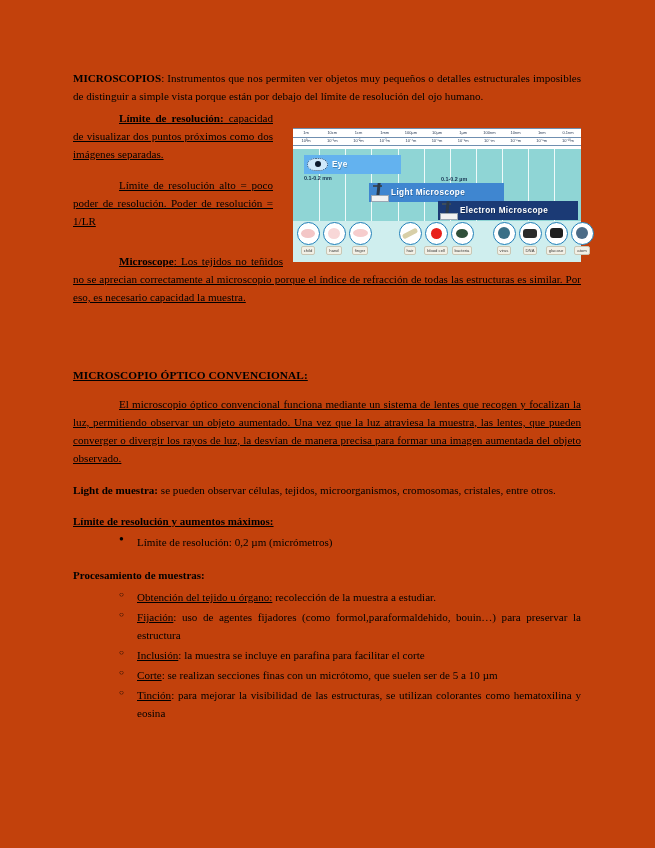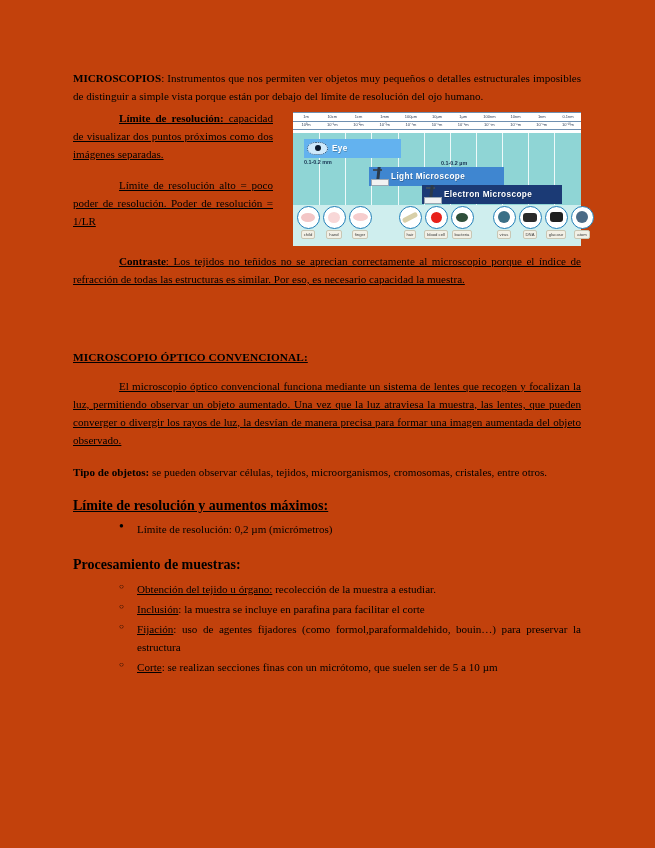--- a/index.html
+++ b/index.html
@@ -41,39 +41,39 @@
 
   .para { margin-bottom: 0px; }
   .indent { text-indent: 46px; text-decoration: underline; }
 
   
   .intro-para { margin-bottom: 4px; }
 
   .fig-wrap {
     float: right;
     width: 288px;
-    margin: 2px 0 6px 10px;
+    margin: 18px 0 6px 10px;
   }
 
   .left-col {
     width: 200px;
   }
   .left-col p { text-align: justify; }
 
   .spacer-lg { height: 62px; }
 
   h2.section {
     font-size: 11.3px;
     font-weight: bold;
     text-decoration: underline;
     margin: 0;
     letter-spacing: 0.1px;
   }
   .subhead {
-    font-size: 14px;
+    font-size: 11px;
     font-weight: bold;
     margin: 0;
   }
   .subhead.underline { text-decoration: underline; }
 
   ul.bul, ul.cir {
     margin: 4px 0 0 0;
     padding-left: 46px;
     list-style: none;
   }
@@ -334,21 +334,21 @@
           <div class="annot" style="left:148px; top:27px;">0.1-0.2 µm</div>
           <div class="band-light" style="left:76px; top:34px; width:135px; height:19px;">
             <div class="micro-icon">
               <div class="ms-arm"></div>
                 <div class="ms-body"></div>
                 <div class="ms-base"></div>
             </div>
             <span class="band-label">Light Microscope</span>
           </div>
 
-          <div class="band-em" style="left:129px; top:52px; width:140px; height:19px;">
+          <div class="band-em" style="left:145px; top:52px; width:140px; height:19px;">
             <div class="micro-icon">
               <div class="ms-arm"></div>
                 <div class="ms-body"></div>
                 <div class="ms-base"></div>
             </div>
             <span class="band-label">Electron Microscope</span>
           </div>
         </div>
 
         <div class="fig-specimens">
@@ -432,47 +432,48 @@
     </div>
 
     <div class="left-col">
       <p class="para indent"><span class="bu">Límite de resolución:</span><span> capacidad de visualizar dos puntos próximos como dos imágenes separadas.</span></p>
       <div style="height:13px"></div>
       <p class="para indent">Límite de resolución alto = poco poder de resolución. Poder de resolución = 1/LR</p>
     </div>
 
     <div style="height:22px"></div>
 
-    <p class="para indent"><span class="b">Contraste</span><span>: Los tejidos no teñidos no se aprecian correctamente al microscopio porque el índice de refracción de todas las estructuras es similar. Por eso, es necesario capacidad la muestra.</span></p>
+    <p class="para indent"><span class="b">Microscope</span><span>: Los tejidos no teñidos no se aprecian correctamente al microscopio porque el índice de refracción de todas las estructuras es similar. Por eso, es necesario capacidad la muestra.</span></p>
 
     <div class="spacer-lg"></div>
 
     <h2 class="section">MICROSCOPIO ÓPTICO CONVENCIONAL:</h2>
 
     <div style="height:15px"></div>
 
     <p class="para indent">El microscopio óptico convencional funciona mediante un sistema de lentes que recogen y focalizan la luz, permitiendo observar un objeto aumentado. Una vez que la luz atraviesa la muestra, las lentes, que pueden converger o divergir los rayos de luz, la desvían de manera precisa para formar una imagen aumentada del objeto observado.</p>
 
     <div style="height:14px"></div>
 
-    <p class="para"><span class="b">Tipo de objetos:</span><span> se pueden observar células, tejidos, microorganismos, cromosomas, cristales, entre otros.</span></p>
+    <p class="para"><span class="b">Light de muestra:</span><span> se pueden observar células, tejidos, microorganismos, cromosomas, cristales, entre otros.</span></p>
 
     <div style="height:13px"></div>
 
     <p class="subhead underline">Límite de resolución y aumentos máximos:</p>
 
     <ul class="bul">
       <li>Límite de resolución: 0,2 µm (micrómetros)</li>
     </ul>
 
     <div style="height:13px"></div>
 
     <p class="subhead">Procesamiento de muestras:</p>
 
     <ul class="cir">
       <li><span class="u">Obtención del tejido u órgano:</span><span> recolección de la muestra a estudiar.</span></li>
+      <li><span class="u">Fijación</span><span>: uso de agentes fijadores (como formol,paraformaldehido, bouin…) para preservar la estructura</span></li>
       <li><span class="u">Inclusión</span><span>: la muestra se incluye en parafina para facilitar el corte</span></li>
-      <li><span class="u">Fijación</span><span>: uso de agentes fijadores (como formol,paraformaldehido, bouin…) para preservar la estructura</span></li>
       <li><span class="u">Corte</span><span>: se realizan secciones finas con un micrótomo, que suelen ser de 5 a 10 µm</span></li>
+      <li><span class="u">Tinción</span><span>: para mejorar la visibilidad de las estructuras, se utilizan colorantes como hematoxilina y eosina</span></li>
     </ul>
 
   </div>
 </div>
 
 </body></html>

